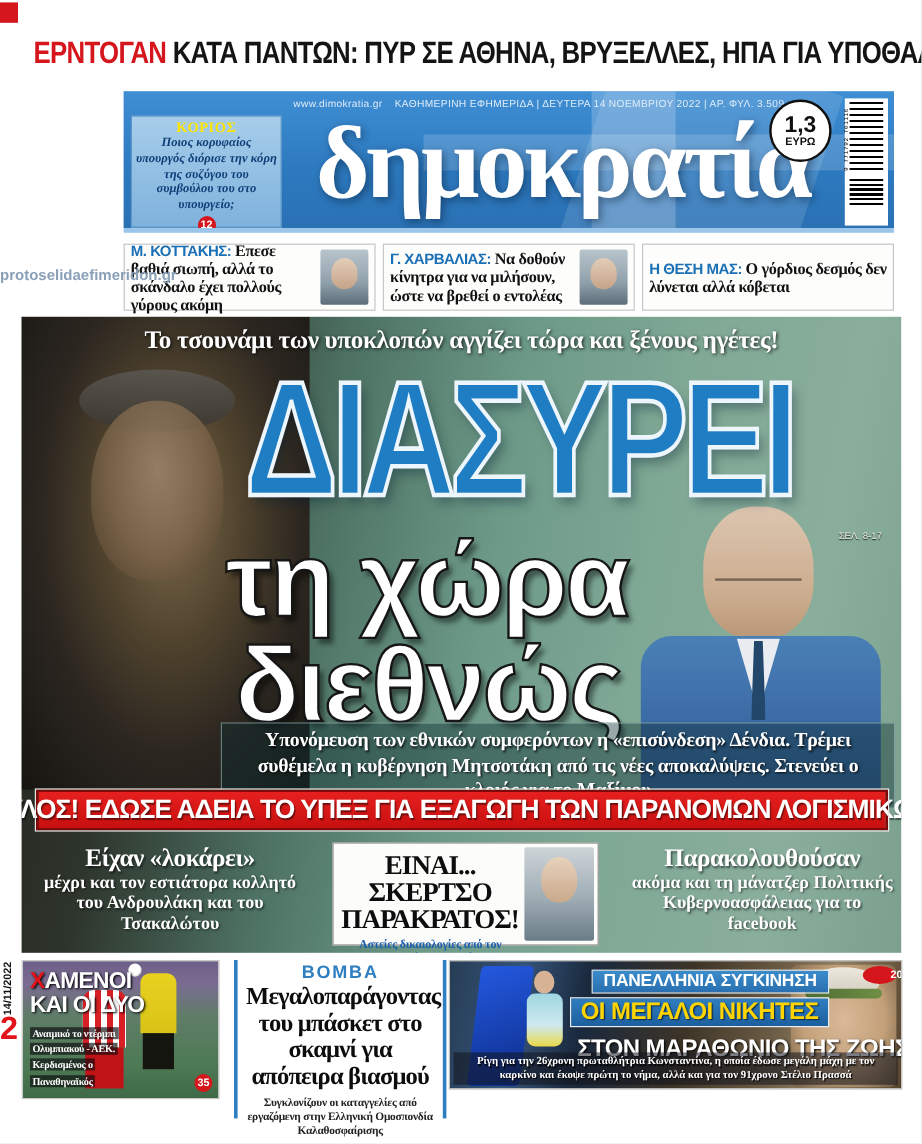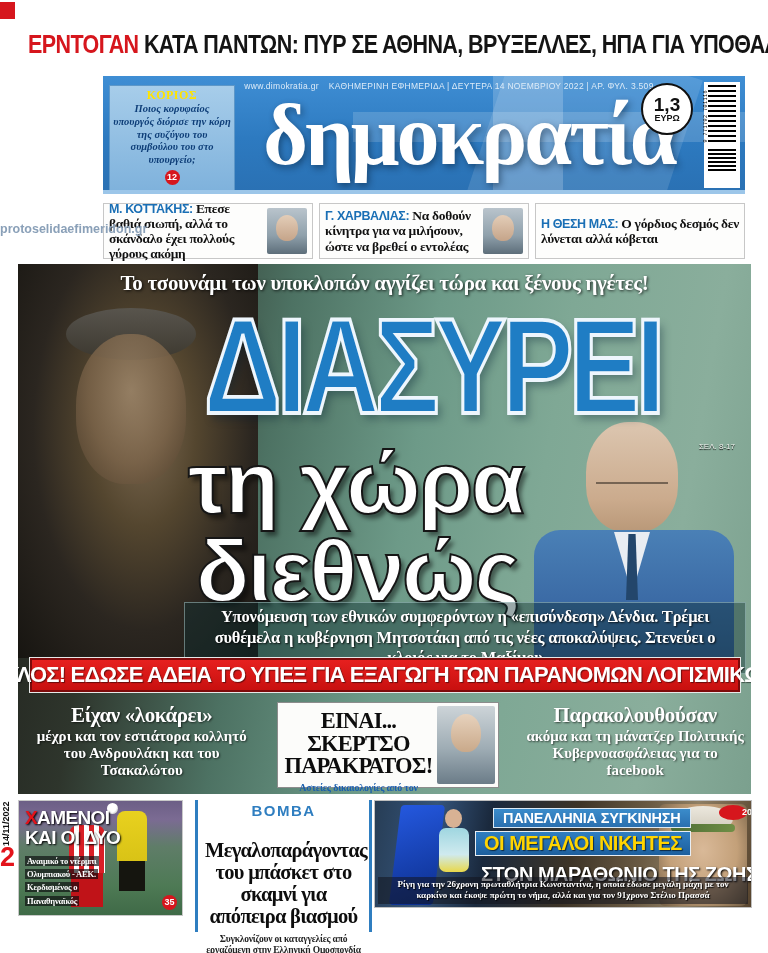--- a/index.html
+++ b/index.html
@@ -42,21 +42,21 @@
     color:#dcebf8; font-family:"Liberation Sans", sans-serif; font-size:8.5px; letter-spacing:0.3px;
     white-space:nowrap;
   }
   .mast-logo {
     position:absolute; left:138px; right:48px; top:16px; text-align:center;
     color:#ffffff; font-family:"Liberation Serif", serif; font-weight:bold;
     font-size:86px; line-height:1; letter-spacing:-3px;
     text-shadow:2px 3px 7px rgba(0,20,40,0.45);
   }
   .promo {
-    position:absolute; left:6px; top:9px; width:126px; height:106px;
+    position:absolute; left:6px; top:20px; width:126px; height:94px;
     background:linear-gradient(180deg,#a7cdea,#7fb2dc);
     border:1px solid #5d97c8; text-align:center; padding:2px 3px;
   }
   .promo .p-kicker { color:#ffe400; font-weight:bold; font-size:12px; letter-spacing:0.5px; }
   .promo .p-text { color:#0e3e78; font-style:italic; font-weight:bold; font-size:10.5px; line-height:1.22; }
   .promo .badge { margin-top:1px; }
   .price-circle {
     position:absolute; right:52px; top:7px; width:52px; height:52px; border-radius:50%;
     background:#fff; border:2px solid #101010;
     display:flex; flex-direction:column; align-items:center; justify-content:center;
@@ -229,21 +229,21 @@
   }
   .football .fb-caption span { background:rgba(10,10,14,0.65); padding:0 2px; box-decoration-break:clone; -webkit-box-decoration-break:clone; }
   .football .badge { position:absolute; right:5px; bottom:5px; z-index:4; }
   
   .basket {
     position:absolute; left:195px; top:800px; width:177px; height:132px;
     border-left:3px solid #2f7ec0; border-right:3px solid #2f7ec0;
     padding:2px 7px 0; text-align:center;
   }
   .basket .kicker { color:#2f7ec0; font-family:"Liberation Sans", sans-serif; font-weight:900; font-size:15px; letter-spacing:1.5px; }
-  .basket .hl { font-weight:900; font-size:20.5px; line-height:1.08; letter-spacing:-0.7px; margin-top:20px; color:#0d0d0d; }
+  .basket .hl { font-weight:900; font-size:20.5px; line-height:1.08; letter-spacing:-0.7px; margin-top:1px; color:#0d0d0d; }
   .basket .sub { font-weight:bold; font-size:9.5px; line-height:1.25; margin-top:6px; color:#222; letter-spacing:-0.2px; }
   
   .marathon {
     position:absolute; left:374px; top:800px; width:378px; height:108px; overflow:hidden; border:1px solid #bfbfbf;
     background:linear-gradient(100deg,#273d55 0%, #35547a 16%, #1a293d 30%, #3d3427 52%, #6a5a43 70%, #8f7f64 82%, #57442e 100%);
   }
   .marathon .flag { position:absolute; left:20px; top:4px; width:44px; height:100px; border-radius:4px;
     background:linear-gradient(160deg,#2458de 0%, #0c2e8c 100%); transform:skewX(-7deg); }
   .marathon .runner-head { position:absolute; left:70px; top:8px; width:17px; height:19px; border-radius:50%; background:#d8b294; }
   .marathon .runner-body { position:absolute; left:64px; top:27px; width:30px; height:44px; border-radius:7px;

